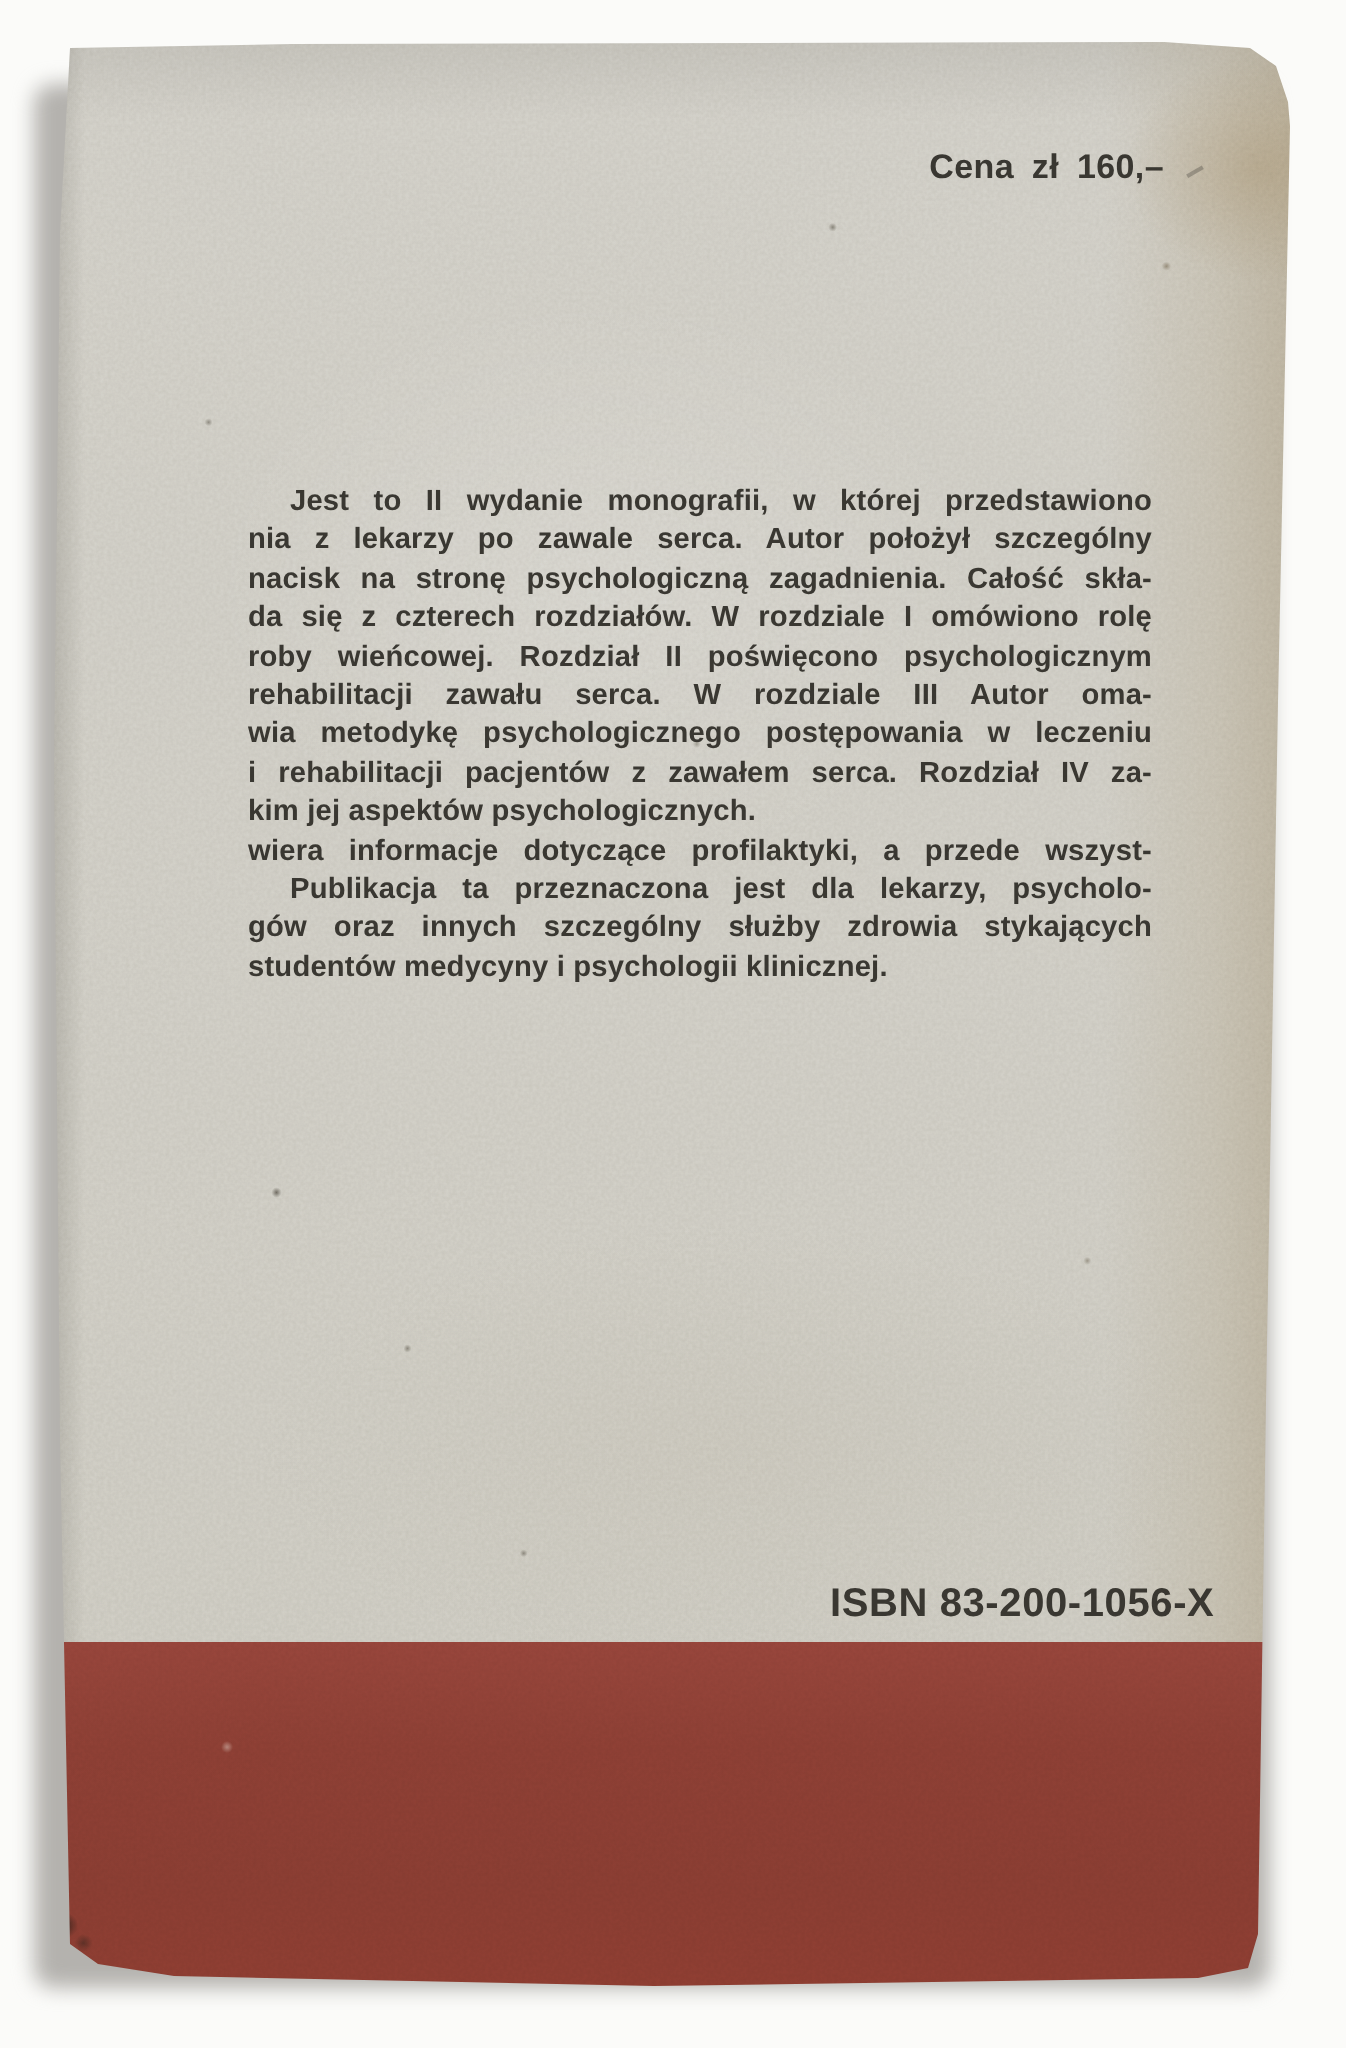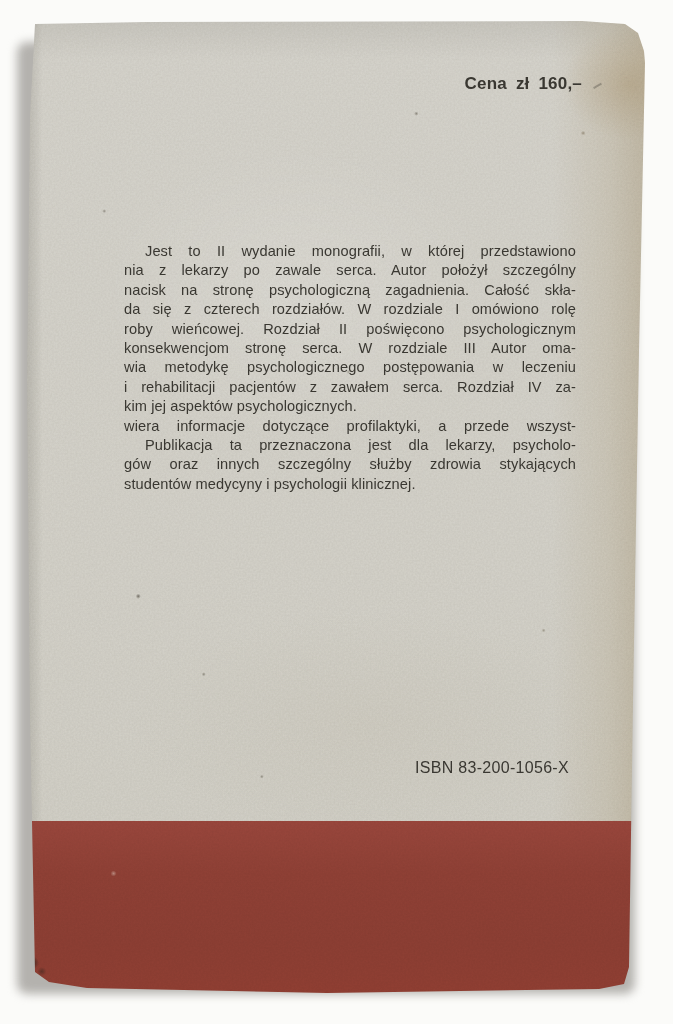--- a/index.html
+++ b/index.html
@@ -47,29 +47,29 @@
     position:absolute;top:53px;right:63px;
     font-weight:700;font-size:17px;line-height:19px;
     color:#403e38;letter-spacing:.2px;word-spacing:4px;white-space:nowrap;
   }
   .pen-mark{
     position:absolute;top:56px;right:44px;width:10px;height:9px;
     border-left:2px solid rgba(100,96,86,.45);transform:rotate(-120deg);
   }
   .synopsis{
     position:absolute;left:97px;top:221px;width:452px;
-    font-weight:400;font-size:14.6px;line-height:19.4px;
+    font-weight:700;font-size:14.6px;line-height:19.4px;
     color:#3b3933;letter-spacing:.1px;
   }
   .synopsis .line{text-align:justify;text-align-last:justify;}
   .synopsis .line.indent{text-indent:21px;}
   .synopsis .line.last{text-align-last:left;}
   .isbn{
-    position:absolute;left:388px;top:737px;
-    font-weight:400;font-size:16px;line-height:19px;
+    position:absolute;left:388px;top:772px;
+    font-weight:700;font-size:20px;line-height:19px;
     color:#3b3933;letter-spacing:.3px;white-space:nowrap;
   }
   .red-band{
     position:absolute;left:0;top:800px;width:618px;height:175px;
     background:
       
       radial-gradient(circle 4px at 99.3% 46%, rgba(234,228,216,.9), transparent 5.5px),
       radial-gradient(circle 3px at 98.8% 76%, rgba(234,228,216,.85), transparent 4.5px),
       radial-gradient(circle 4.5px at 99.2% 12%, rgba(226,219,206,.7), transparent 6px),
       radial-gradient(circle 2.5px at 98.6% 60%, rgba(226,219,206,.6), transparent 3.8px),
@@ -94,21 +94,21 @@
 
     <div class="price" style="color: rgb(59, 57, 51);">Cena zł 160,–</div>
     <div class="pen-mark"></div>
 
     <div class="synopsis" style="color: rgb(59, 57, 51);">
         <div class="line indent">Jest to II wydanie monografii, w której przedstawiono</div>
         <div class="line">nia z lekarzy po zawale serca. Autor położył szczególny</div>
         <div class="line">nacisk na stronę psychologiczną zagadnienia. Całość skła-</div>
         <div class="line">da się z czterech rozdziałów. W rozdziale I omówiono rolę</div>
         <div class="line">roby wieńcowej. Rozdział II poświęcono psychologicznym</div>
-        <div class="line">konsekwencjom stronę serca. W rozdziale III Autor oma-</div>
+        <div class="line">rehabilitacji zawału serca. W rozdziale III Autor oma-</div>
         <div class="line">wia metodykę psychologicznego postępowania w leczeniu</div>
         <div class="line">i rehabilitacji pacjentów z zawałem serca. Rozdział IV za-</div>
         <div class="line last">kim jej aspektów psychologicznych.</div>
         <div class="line">wiera informacje dotyczące profilaktyki, a przede wszyst-</div>
         <div class="line indent">Publikacja ta przeznaczona jest dla lekarzy, psycholo-</div>
         <div class="line">gów oraz innych szczególny służby zdrowia stykających</div>
         <div class="line last">studentów medycyny i psychologii klinicznej.</div>
       </div>
 
     <div class="isbn" style="color: rgb(59, 57, 51);">ISBN 83-200-1056-X</div>

